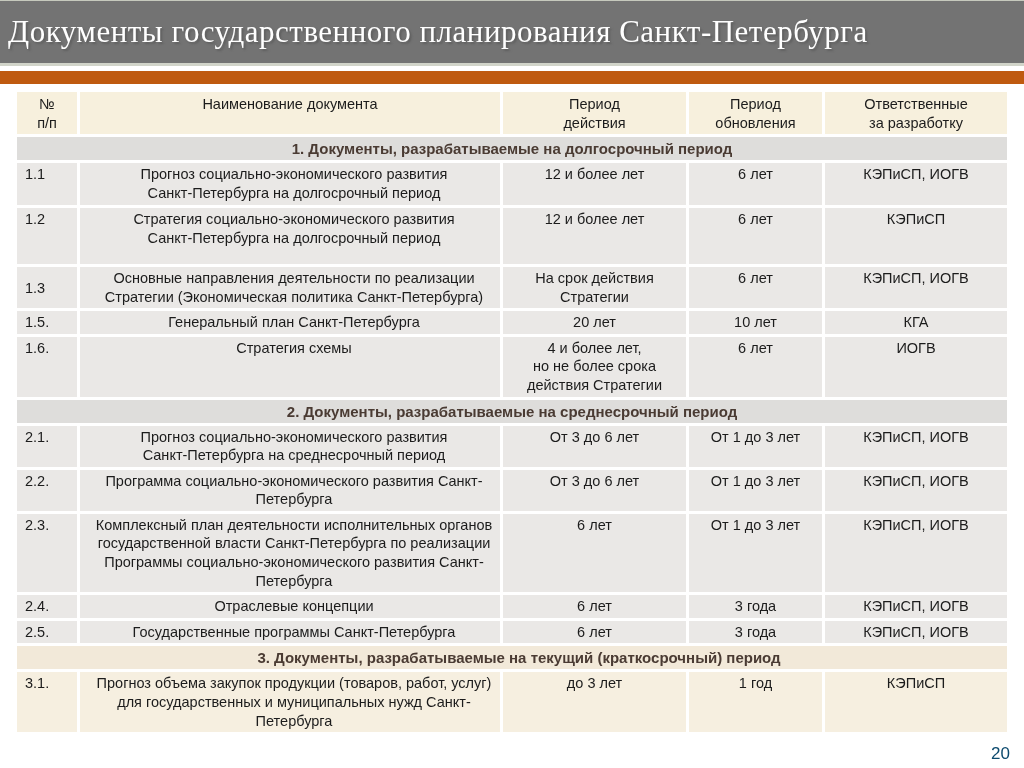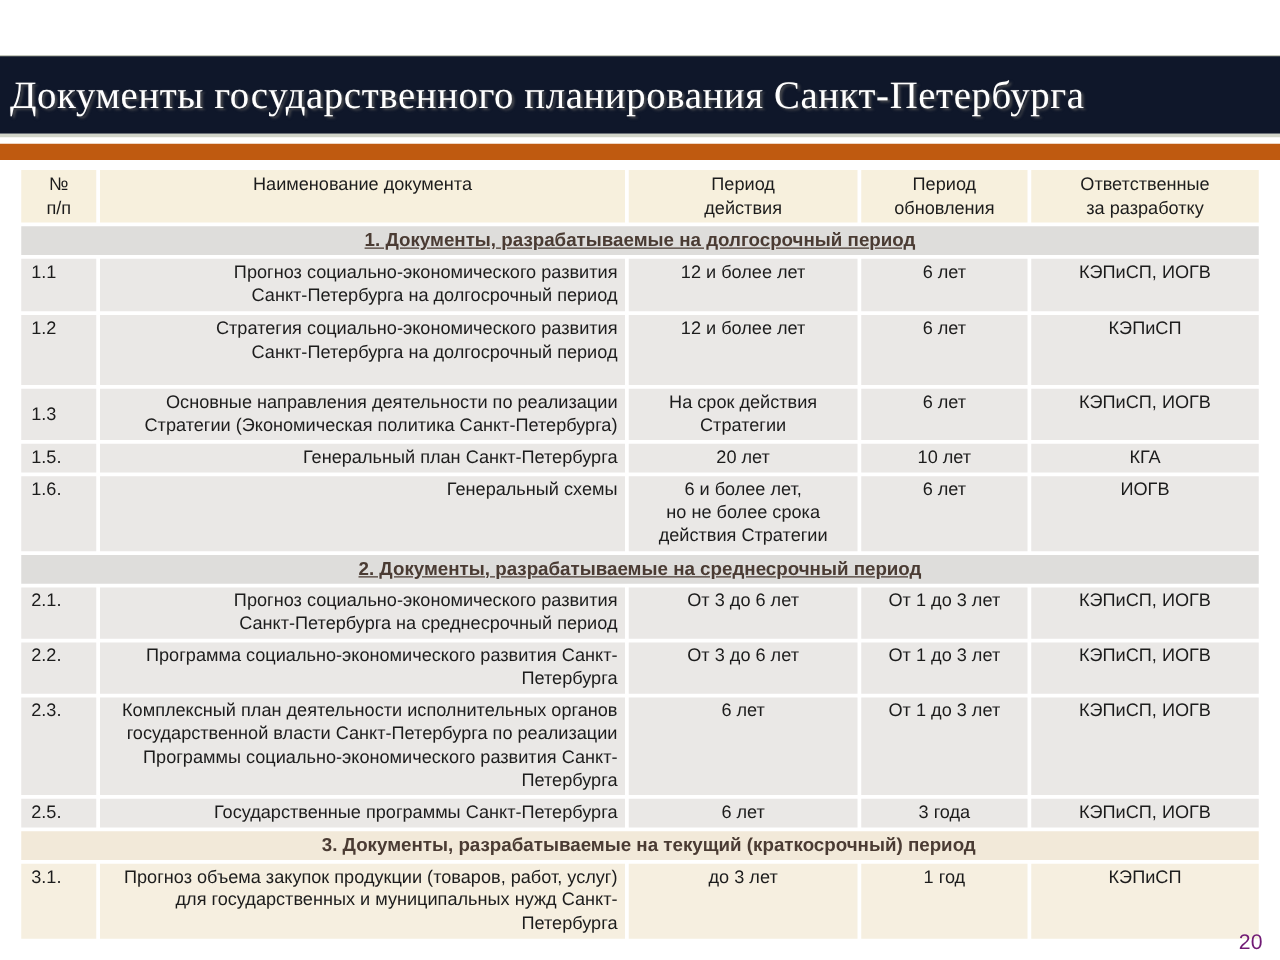--- a/index.html
+++ b/index.html
@@ -5,24 +5,23 @@
   html,body { margin:0; padding:0; }
   body {
     width:1024px; height:768px;
     background:#ffffff;
     font-family:"Liberation Sans", sans-serif;
     position:relative;
     overflow:hidden;
   }
   
   .title-bar {
-    height:62px; background:#0f172a;
+    height:62px; background:#737373;
     display:flex; align-items:center;
     border-top:1px solid #c6c9bd;
-    margin-top:44px;
   }
   .slide-title {
     font-family:"Liberation Serif", serif;
     font-size:31px; color:#ffffff;
     padding-left:8px; letter-spacing:0.5px;
     text-shadow:2px 2px 2px rgba(90,90,90,0.75), 0 0 1px rgba(120,120,120,0.6);
     white-space:nowrap;
   }
   .sep-light { height:3px; background:#d1d4c9; }
   .sep-white { height:5px; background:#ffffff; }
@@ -41,32 +40,32 @@
   td { box-sizing:border-box; padding:2px 6px; vertical-align:top; }
   td.th {
     background:#f7f0dd; text-align:center;
     white-space:pre-line; vertical-align:top; padding-top:3px;
   }
   td.section {
     font-weight:bold; text-align:center;
     color:#4a3b33; font-size:15px;
     padding-top:2px; padding-bottom:2px;
   }
-  .sec-gray  { background:#dedddb;text-decoration:underline; }
+  .sec-gray  { background:#dedddb; }
   .sec-beige { background:#f2e9d9;padding-left:20px; }
   tr.gray  td { background:#eae8e6; }
   tr.beige td { background:#f6efe0; }
   td.num  { text-align:left; padding-left:8px; }
-  td.name { text-align:right; white-space:pre-line;padding-left:14px; }
+  td.name { text-align:center; white-space:pre-line;padding-left:14px; }
   td.ctr  { text-align:center; white-space:pre-line; }
   td.vmid { vertical-align:middle; }
 
   .page-number {
     position:absolute; right:14px; bottom:4px;
-    font-size:17px; color:#701a75;
+    font-size:17px; color:#0c4a6e;
   }
 </style>
 </head>
 <body>
 
 <div class="title-bar">
   <div class="slide-title">Документы государственного планирования Санкт-Петербурга</div>
 </div>
 <div class="sep-light"></div>
 <div class="sep-white"></div>
@@ -123,22 +122,22 @@
     </tr>
     <tr class="gray" style="height:20px">
       <td class="num">1.5.</td>
       <td class="name">Генеральный план Санкт-Петербурга</td>
       <td class="ctr">20 лет</td>
       <td class="ctr">10 лет</td>
       <td class="ctr">КГА</td>
     </tr>
     <tr class="gray" style="height:52px">
       <td class="num">1.6.</td>
-      <td class="name">Генеральный схемы</td>
-      <td class="ctr">6 и более лет,
+      <td class="name">Стратегия схемы</td>
+      <td class="ctr">4 и более лет,
 но не более срока
 действия Стратегии</td>
       <td class="ctr">6 лет</td>
       <td class="ctr">ИОГВ</td>
     </tr>
 
     <tr style="height:20px">
       <td class="section sec-gray" colspan="5">2. Документы, разрабатываемые на среднесрочный период</td>
     </tr>
     <tr class="gray" style="height:32px">
@@ -158,20 +157,27 @@
       <td class="ctr">КЭПиСП, ИОГВ</td>
     </tr>
     <tr class="gray" style="height:72px">
       <td class="num">2.3.</td>
       <td class="name">Комплексный план деятельности исполнительных органов
 государственной власти Санкт-Петербурга по реализации
 Программы социально-экономического развития Санкт-
 Петербурга</td>
       <td class="ctr">6 лет</td>
       <td class="ctr">От 1 до 3 лет</td>
+      <td class="ctr">КЭПиСП, ИОГВ</td>
+    </tr>
+    <tr class="gray" style="height:20px">
+      <td class="num">2.4.</td>
+      <td class="name">Отраслевые концепции</td>
+      <td class="ctr">6 лет</td>
+      <td class="ctr">3 года</td>
       <td class="ctr">КЭПиСП, ИОГВ</td>
     </tr>
     <tr class="gray" style="height:20px">
       <td class="num">2.5.</td>
       <td class="name">Государственные программы Санкт-Петербурга</td>
       <td class="ctr">6 лет</td>
       <td class="ctr">3 года</td>
       <td class="ctr">КЭПиСП, ИОГВ</td>
     </tr>
 

